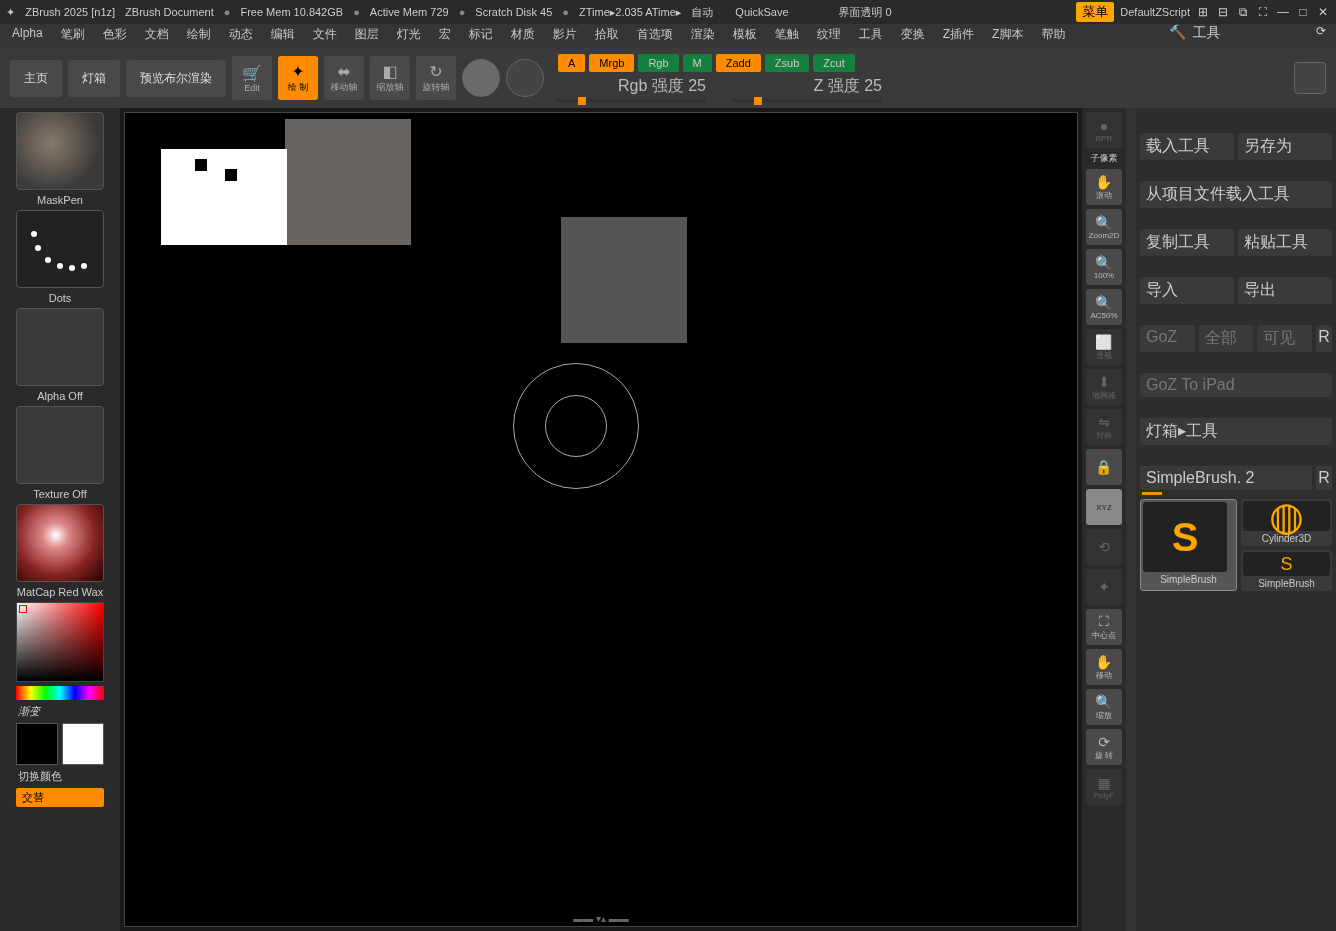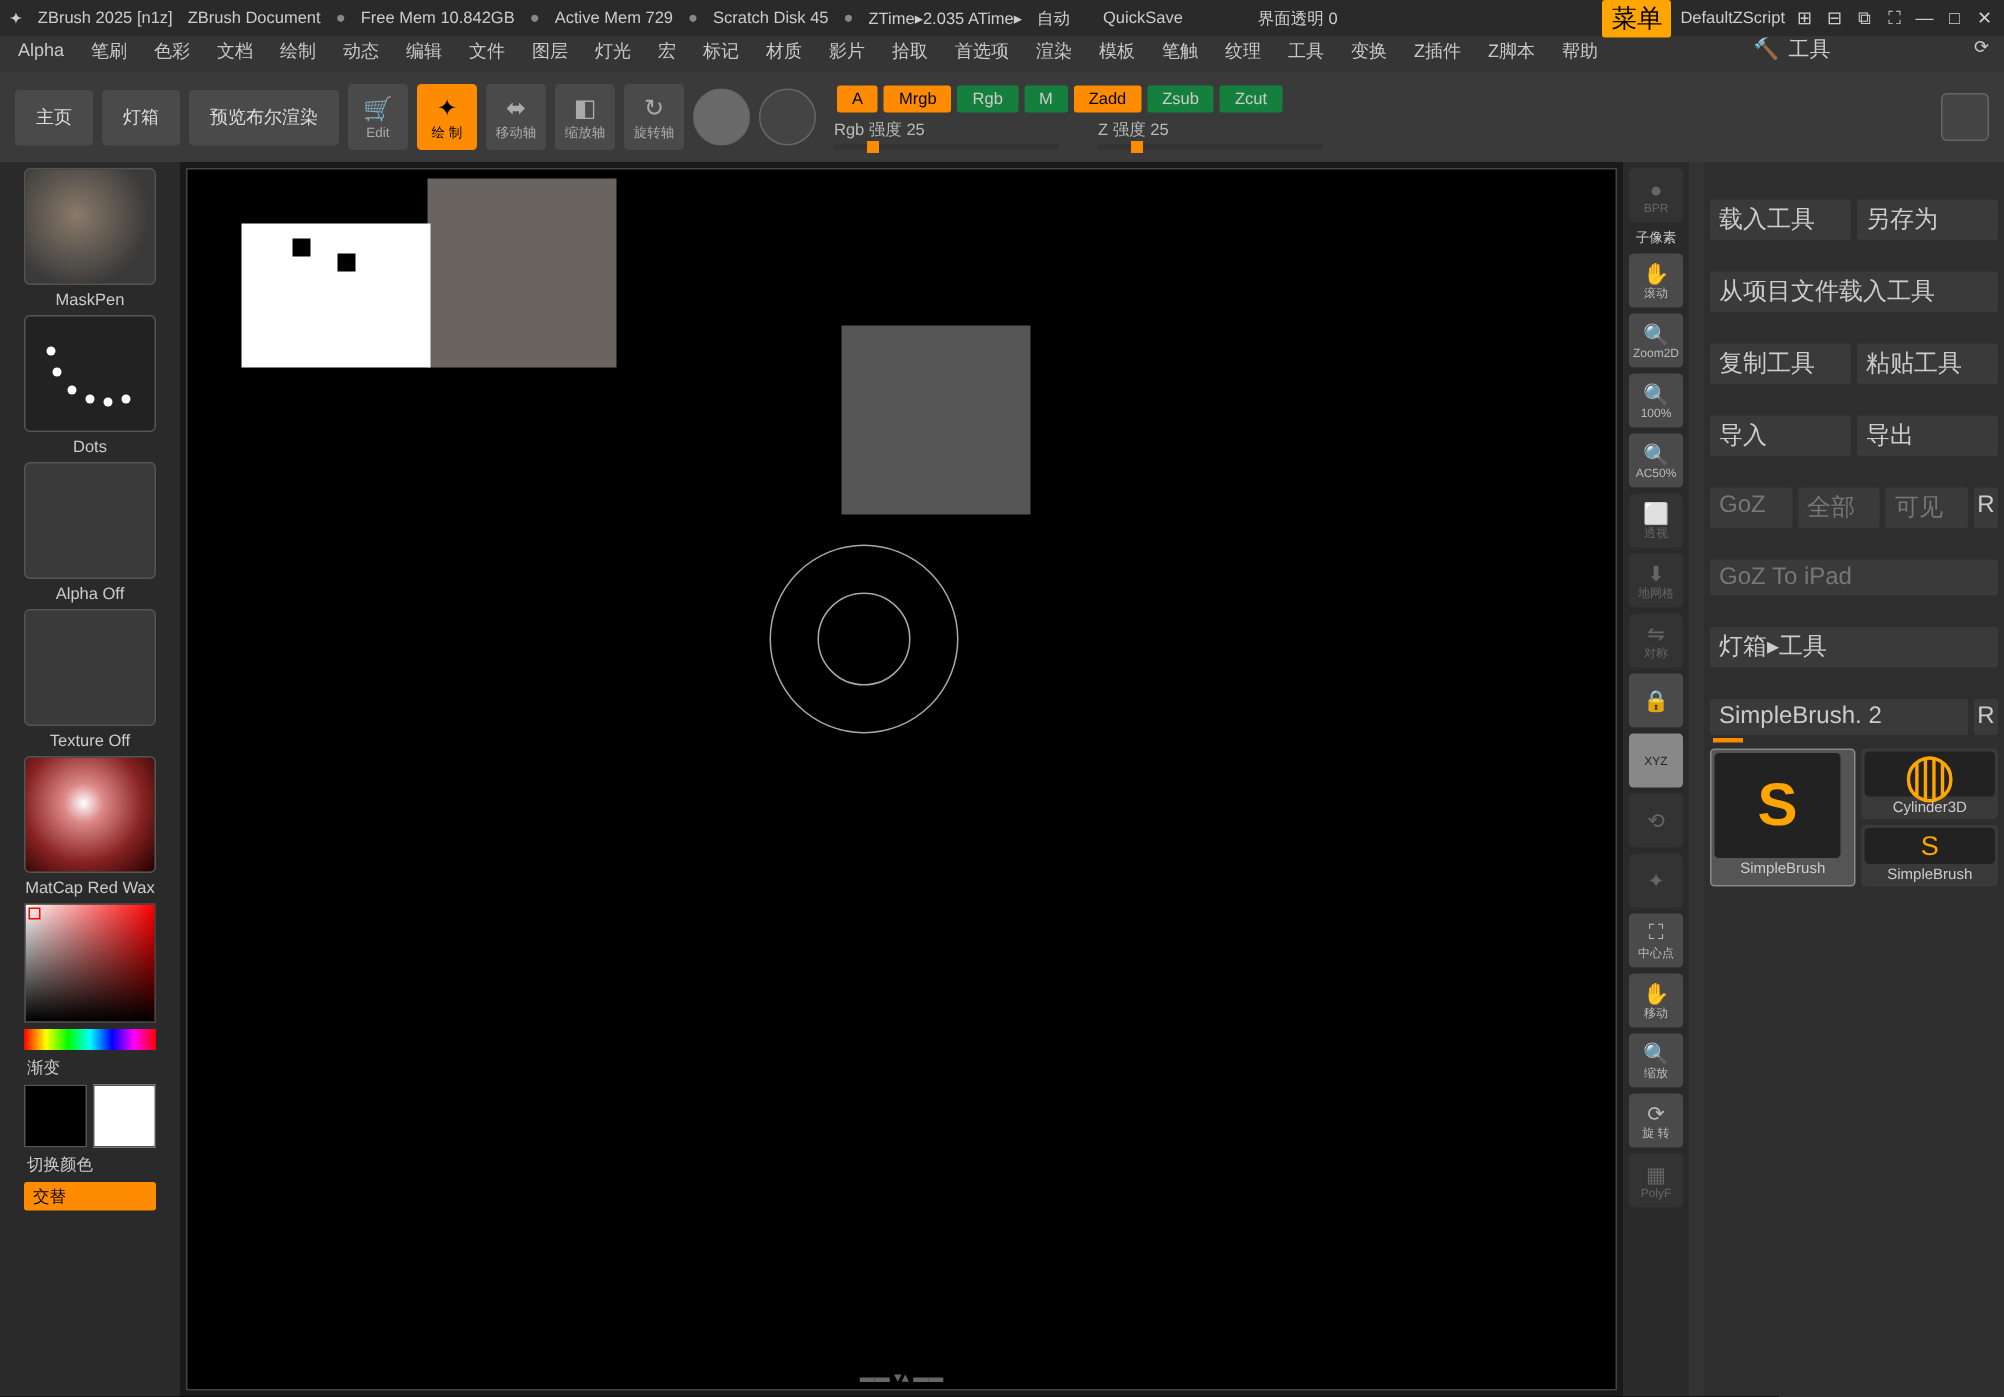--- a/index.html
+++ b/index.html
@@ -1,32 +1,32 @@
 <!DOCTYPE html>
 <html><head>
 <meta charset="utf-8">
 <style>
 * { margin:0; padding:0; box-sizing:border-box; font-family:"Microsoft YaHei", Arial, sans-serif; user-select:none; }
 body { background:#1a1a1a; color:#ccc; width:1336px; height:931px; overflow:hidden; position:relative; }
 .titlebar { height:24px; background:#2a2a2a; display:flex; align-items:center; font-size:11px; padding:0 6px; gap:10px; }
 .titlebar .sep { color:#888; }
-.titlebar .btn { background:#ffa500; color:#000; padding:1px 6px; border-radius:2px; font-size:17px; cursor:pointer; }
+.titlebar .btn { background:#ffa500; color:#000; padding:1px 6px; border-radius:2px; font-size:13px; cursor:pointer; }
 .titlebar .right { margin-left:auto; display:flex; gap:6px; align-items:center; }
 .titlebar .winbtn { width:14px; height:14px; color:#ccc; cursor:pointer; font-size:12px; text-align:center; }
 .menubar { height:24px; background:#353535; display:flex; font-size:12px; padding:0 4px; gap:2px; }
 .menubar .mitem { padding:2px 8px; cursor:pointer; color:#c8c8c8; }
 .toolbar { height:60px; background:#3a3a3a; display:flex; align-items:center; padding:4px 10px; gap:6px; }
 .tbtn { background:#4a4a4a; color:#ddd; font-size:12px; padding:10px 14px; border-radius:3px; cursor:pointer; text-align:center; }
 .ticon { width:40px; height:44px; background:#4a4a4a; border-radius:3px; cursor:pointer; display:flex; flex-direction:column; align-items:center; justify-content:center; font-size:9px; color:#aaa; }
 .ticon.active { background:#ff8c00; color:#000; }
 .ticon .glyph { font-size:16px; }
 .modegroup { display:flex; gap:4px; margin-left:8px; }
 .modebtn { background:#15803d; color:#ccc; font-size:11px; padding:3px 10px; border-radius:2px; cursor:pointer; }
 .modebtn.active { background:#ff8c00; color:#000; }
-.slidergroup { margin-left:6px; font-size:11px; color:#bbb; }
+.slidergroup { margin-left:6px; font-size:16px; color:#bbb;text-align:right; }
 .slidergroup .track { width:150px; height:4px; background:#333; position:relative; margin-top:2px; }
 .slidergroup .thumb { width:8px; height:8px; background:#ff8c00; position:absolute; top:-2px; left:22px; cursor:pointer; }
 .circlebtn { width:38px; height:38px; border:1px solid #666; border-radius:50%; background:#444; cursor:pointer; }
 .main { display:flex; height:calc(100% - 108px); }
 .leftcol { width:120px; background:#2a2a2a; padding:4px; display:flex; flex-direction:column; gap:4px; overflow:hidden; }
 .swatch { width:88px; height:78px; background:#4a4a4a; border:1px solid #555; border-radius:4px; margin:0 auto; cursor:pointer; display:flex; align-items:center; justify-content:center; }
 .swatch.brush { background:radial-gradient(circle at 40% 40%, #8a7a6a 0%, #3a3a3a 70%); }
 .swatch.dots { background:#222; position:relative; }
 .swatch.material { background:radial-gradient(circle at 45% 40%, #fff 0%, #d88 20%, #822 60%, #200 100%); }
 .lbl { font-size:11px; text-align:center; color:#ccc; }
@@ -191,21 +191,21 @@
     <div class="swatch" style="background:#3a3a3a;"></div>
     <div class="lbl">Alpha Off</div>
     <div class="swatch" style="background:#3a3a3a;"></div>
     <div class="lbl">Texture Off</div>
     <div class="swatch material"></div>
     <div class="lbl">MatCap Red Wax</div>
     <div class="colorpick">
         <div style="position:absolute;top:2px;left:2px;width:8px;height:8px;border:1px solid #f00;"></div>
       </div>
     <div class="huebar"></div>
-    <div class="lbl" style="text-align:left;padding-left:14px;">渐变</div>
+    <div class="lbl" style="text-align:left;padding-left:14px;font-style:italic;">渐变</div>
     <div class="swpair">
       <div style="background:#000;"></div>
       <div style="background:#fff;"></div>
     </div>
     <div class="lbl" style="text-align:left;padding-left:14px;">切换颜色</div>
     <div class="smallbtn">交替</div>
   </div>
 
   <div class="canvas">
     <div class="gradient"></div>

